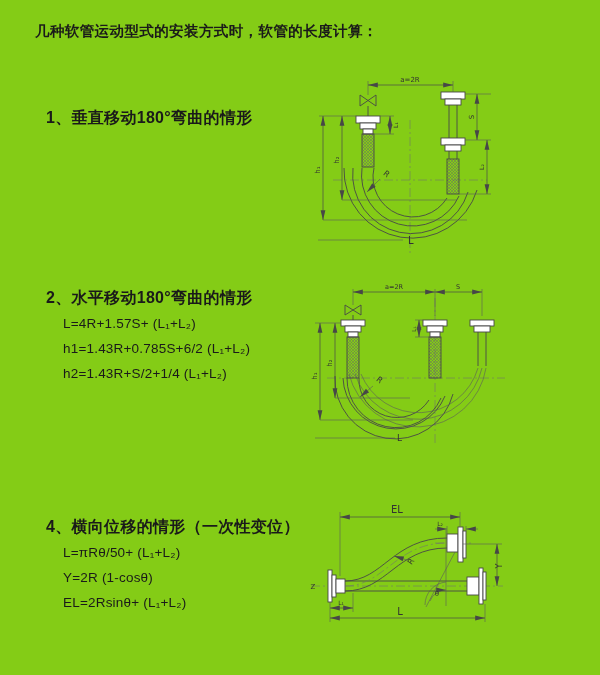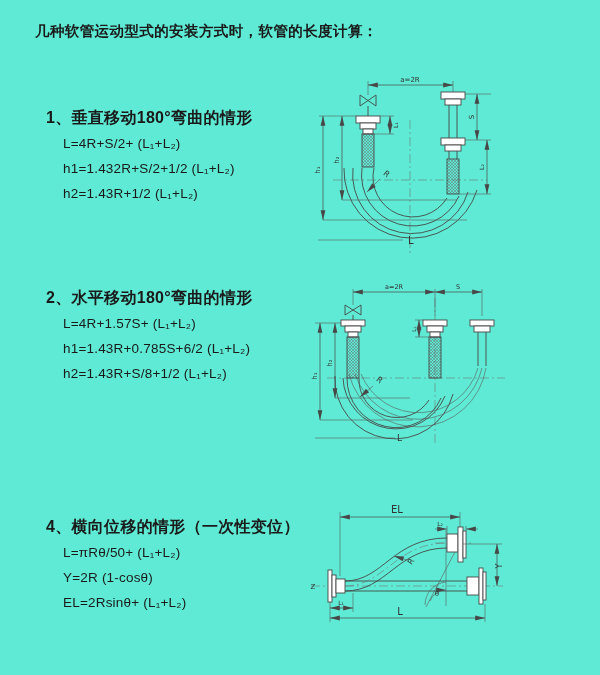--- a/index.html
+++ b/index.html
@@ -1,21 +1,21 @@
 <!DOCTYPE html>
 <html><head>
 <meta charset="utf-8">
 <style>
   html,body{margin:0;padding:0;}
   body{
     width:600px;height:675px;background:#fff;position:relative;
     font-family:"Liberation Sans","DejaVu Sans",sans-serif;color:#1a1a1a;
     overflow:hidden;
   }
-  .page{position:absolute;inset:0;background:#5eead4;}
+  .page{position:absolute;inset:0;background:#84cc16;}
   .title{
     position:absolute;left:35px;top:22px;font-size:14.5px;font-weight:700;
     letter-spacing:0.4px;white-space:nowrap;
   }
   .sec{position:absolute;left:46px;}
   .heading{font-size:16px;font-weight:700;letter-spacing:0.3px;white-space:nowrap;line-height:20px;}
   .formulas{margin-top:3px;padding-left:17px;}
   .formula{font-size:13.5px;line-height:25px;white-space:nowrap;font-weight:500;letter-spacing:0.2px;}
   svg.diag{position:absolute;overflow:visible;}
   svg text{font-family:"DejaVu Sans",sans-serif;fill:#333;}
@@ -28,33 +28,28 @@
 </style>
 </head>
 <body>
 
 <div class="page">
 
   <div class="title">几种软管运动型式的安装方式时，软管的长度计算：</div>
 
   <section class="sec" style="top:108px">
     <div class="heading">1、垂直移动180°弯曲的情形</div>
-    <div class="formulas">
-      <div class="formula">L=4R+S/2+ (L₁+L₂)</div>
-      <div class="formula">h1=1.432R+S/2+1/2 (L₁+L₂)</div>
-      <div class="formula">h2=1.43R+1/2 (L₁+L₂)</div>
-    </div>
   </section>
 
   <section class="sec" style="top:288px">
     <div class="heading">2、水平移动180°弯曲的情形</div>
     <div class="formulas">
       <div class="formula">L=4R+1.57S+ (L₁+L₂)</div>
       <div class="formula">h1=1.43R+0.785S+6/2 (L₁+L₂)</div>
-      <div class="formula">h2=1.43R+S/8+1/2 (L₁+L₂)</div>
+      <div class="formula">h2=1.43R+S/2+1/4 (L₁+L₂)</div>
     </div>
   </section>
 
   <section class="sec" style="top:517px">
     <div class="heading">4、横向位移的情形（一次性变位）</div>
     <div class="formulas">
       <div class="formula">L=πRθ/50+ (L₁+L₂)</div>
       <div class="formula">Y=2R (1-cosθ)</div>
       <div class="formula">EL=2Rsinθ+ (L₁+L₂)</div>
     </div>

